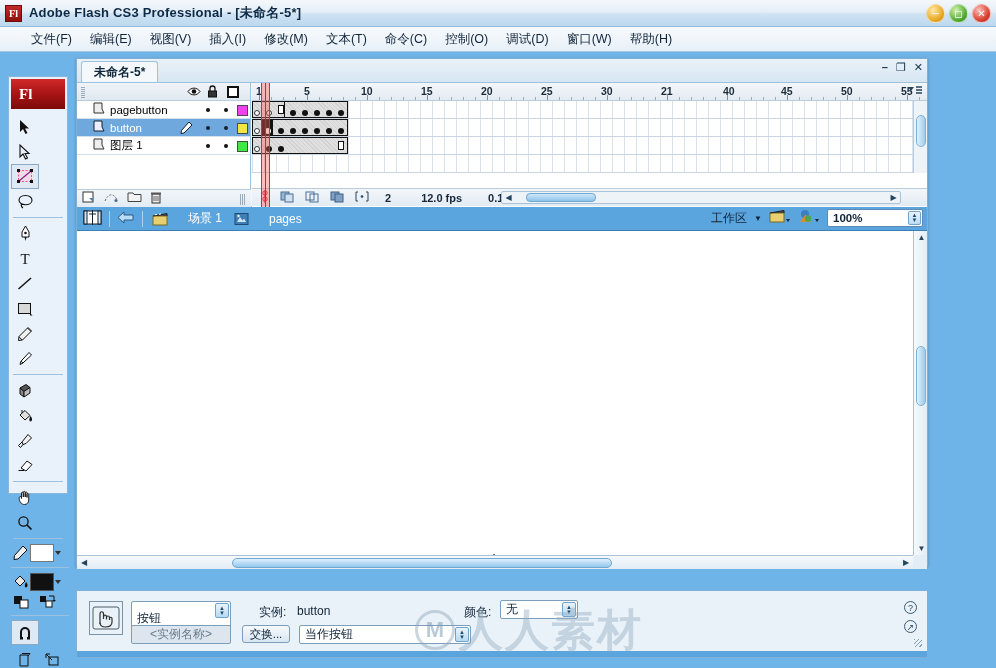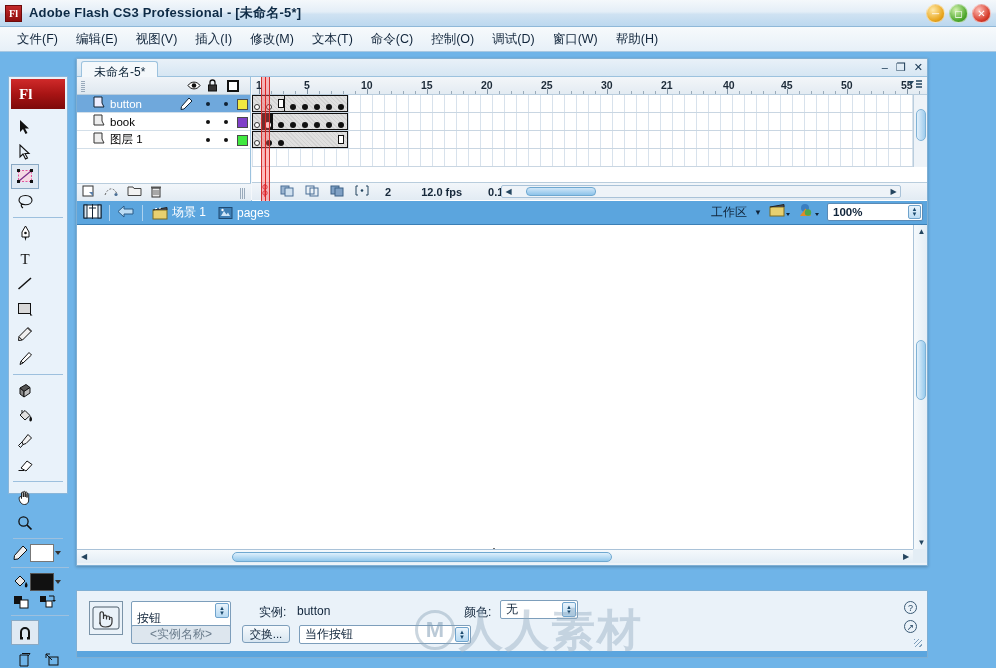--- a/index.html
+++ b/index.html
@@ -39,21 +39,21 @@
   .wbtn.min { background: radial-gradient(circle at 35% 30%, #ffe9a8, #e8a51c 65%, #b97c10); }
   .wbtn.max { background: radial-gradient(circle at 35% 30%, #d4f3b0, #4ea82e 65%, #2c7a16); }
   .wbtn.cls { background: radial-gradient(circle at 35% 30%, #ffc0b8, #d63b2b 65%, #9e1b0e); }
   .wbtn i { font-style: normal; font-size: 10px; line-height:1; }
 
   
   .menubar {
     position:absolute; left:0; top:27px; width:996px; height:25px;
     background: linear-gradient(to bottom,#f7fafc,#e7f0f8);
     border-bottom:1px solid #a8c8e2;
-    display:flex; align-items:center; padding-left:8px;
+    display:flex; align-items:center; padding-left:22px;
   }
   .menu-item { padding: 3px 9px; font-size:12.5px; color:#10243a; white-space:nowrap; cursor:default; }
 
   
   .toolbar {
     position:absolute; left:8px; top:76px; width:60px; height:418px;
     background:#E9F2FA; border:1px solid #89b6da;
   }
   .tool-head {
     height: 30px; margin:2px;
@@ -74,22 +74,22 @@
   .swatch-fill { width:24px; height:18px; border:1px solid #555; background:#111; }
   .tiny-arrow { width:0;height:0;border-left:3px solid transparent;border-right:3px solid transparent;border-top:4px solid #333; margin-left:1px; }
 
   
   .docwin {
     position:absolute; left:76px; top:58px; width:852px; height:508px;
     background:#EDF3F8; border:1px solid #7FAFD4;
     box-shadow: 0 1px 3px rgba(0,0,0,.25);
   }
   .doctabs {
-    height:18px; background: linear-gradient(to bottom,#e9f1f8,#d6e6f3);
-    border-bottom:1px solid #9cc2de; position:relative;
+    height:24px; background: linear-gradient(to bottom,#e9f1f8,#d6e6f3);
+    border-bottom:1px solid #9cc2de; position:relative;font-weight:bold;
   }
   .doctab {
     position:absolute; left:4px; top:2px; height:21px; padding:0 12px;
     background:#F4F8FB; border:1px solid #9cc2de; border-bottom:none;
     border-radius:3px 3px 0 0; display:flex; align-items:center;
     font-size:12px; color:#0e2438;
   }
   .docwinbtns { position:absolute; right:4px; top:3px; display:flex; gap:8px; color:#14334f; font-size:11px; }
   .docwinbtns span { cursor:default; line-height:1; }
 
@@ -148,21 +148,21 @@
      font-size:8px; color:#24455f; }
   .tl-optmenu { position:absolute; right:4px; top:2px; font-size:11px; color:#24455f; }
   .tl-vscroll { position:absolute; right:0; top:18px; width:14px; height:72px; background:#eef3f8; border-left:1px solid #b9cddd; }
   .tl-vthumb { position:absolute; left:2px; top:14px; width:10px; height:32px;
      background:linear-gradient(to right,#e2f0fb,#9fcdee); border:1px solid #7fb2d6; border-radius:5px; }
 
   
   .editbar { position:relative; height:24px; background:#5BA5DE; border-bottom:1px solid #3b7fb5;
      display:flex; align-items:center; padding-left:6px; color:#fff; }
   .eb-sep { width:1px; height:16px; background:rgba(255,255,255,.5); margin:0 7px; }
-  .eb-item { display:flex; align-items:center; gap:4px; font-size:12px; color:#fff; }
+  .eb-item { display:flex; align-items:center; gap:20px; font-size:12px; color:#fff; }
   .eb-right { position:absolute; right:4px; top:2px; display:flex; align-items:center; gap:7px; }
   .zoombox { width:96px; height:18px; background:#fff; border:1px solid #5a8ab5; border-radius:2px;
      display:flex; align-items:center; padding-left:5px; font-size:11.5px; font-weight:bold; color:#10243a; position:relative; }
   .spin { position:absolute; right:1px; top:1px; width:13px; height:14px;
      background:linear-gradient(to bottom,#eaf4fc,#bcdcf3); border:1px solid #6fa3cc; border-radius:2px;
      display:flex; flex-direction:column; align-items:center; justify-content:center; color:#1b4a6e; font-size:6px; line-height:5px; }
 
   
   .stagewrap { position:relative; height:338px; background:#8FB6D4; overflow:hidden; }
   .stage { position:absolute; left:0; top:0; right:14px; bottom:14px; background:#fff; }
@@ -434,46 +434,46 @@
           <div class="lock">
             <svg width="11" height="13" viewBox="0 0 11 13">
                 <path d="M3 6 L3 3.5 A2.5 2.5 0 0 1 8 3.5 L8 6" fill="none" stroke="#111" stroke-width="1.3"></path>
                 <rect x="1.5" y="6" width="8" height="6" fill="#333" stroke="#111"></rect>
               </svg>
           </div>
           <div class="outl"></div>
         </div>
 
         <div class="layers">
+          <div class="layer">
+            <span class="licon">
+              <svg width="12" height="12" viewBox="0 0 12 12">
+                  <path d="M1 1 L9 1 L9 7 L11 11 L1 11 Z" fill="#eee" stroke="#333"></path>
+                </svg>
+            </span>
+            <span class="lname">pagebutton</span>
+            <span class="dot1"></span>
+            <span class="dot2"></span>
+            <span class="lcolor" style="background:#F040F0"></span>
+          </div>
           <div class="layer active">
             <span class="licon">
               <svg width="12" height="12" viewBox="0 0 12 12">
                   <path d="M1 1 L9 1 L9 7 L11 11 L1 11 Z" fill="#eef" stroke="#123"></path>
                 </svg>
             </span>
             <span class="lname">button</span>
             <span class="pencil">
               <svg width="13" height="13" viewBox="0 0 13 13">
                   <path d="M9 1 L12 4 L4 12 L1 12.5 L1.5 9.5 Z" fill="#fff" stroke="#123"></path>
                 </svg>
             </span>
             <span class="dot1"></span>
             <span class="dot2"></span>
             <span class="lcolor" style="background:#F0E840"></span>
-          </div>
-          <div class="layer">
-            <span class="licon">
-              <svg width="12" height="12" viewBox="0 0 12 12">
-                  <path d="M1 1 L9 1 L9 7 L11 11 L1 11 Z" fill="#eee" stroke="#333"></path>
-                </svg>
-            </span>
-            <span class="lname">book</span>
-            <span class="dot1"></span>
-            <span class="dot2"></span>
-            <span class="lcolor" style="background:#8040C8"></span>
           </div>
           <div class="layer">
             <span class="licon">
               <svg width="12" height="12" viewBox="0 0 12 12">
                   <path d="M1 1 L9 1 L9 7 L11 11 L1 11 Z" fill="#eee" stroke="#333"></path>
                 </svg>
             </span>
             <span class="lname">图层 1</span>
             <span class="dot1"></span>
             <span class="dot2"></span>

